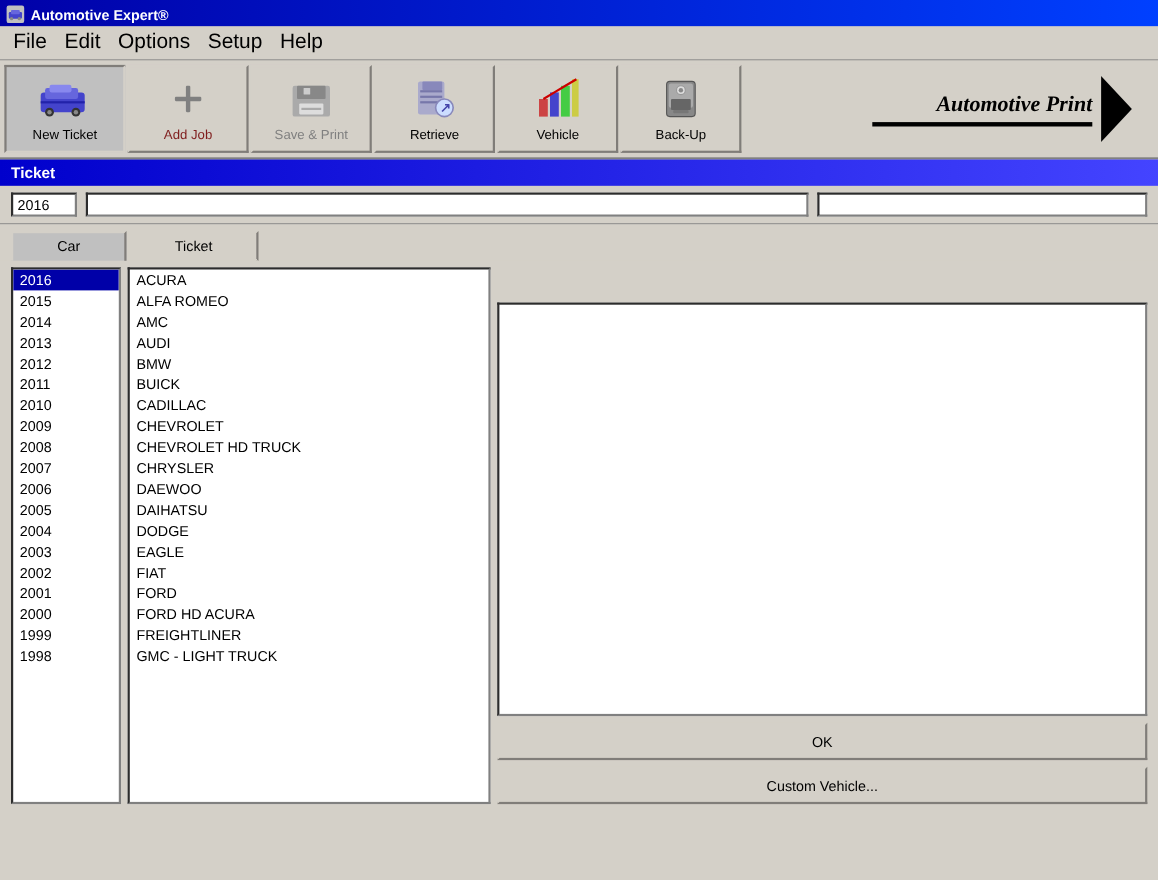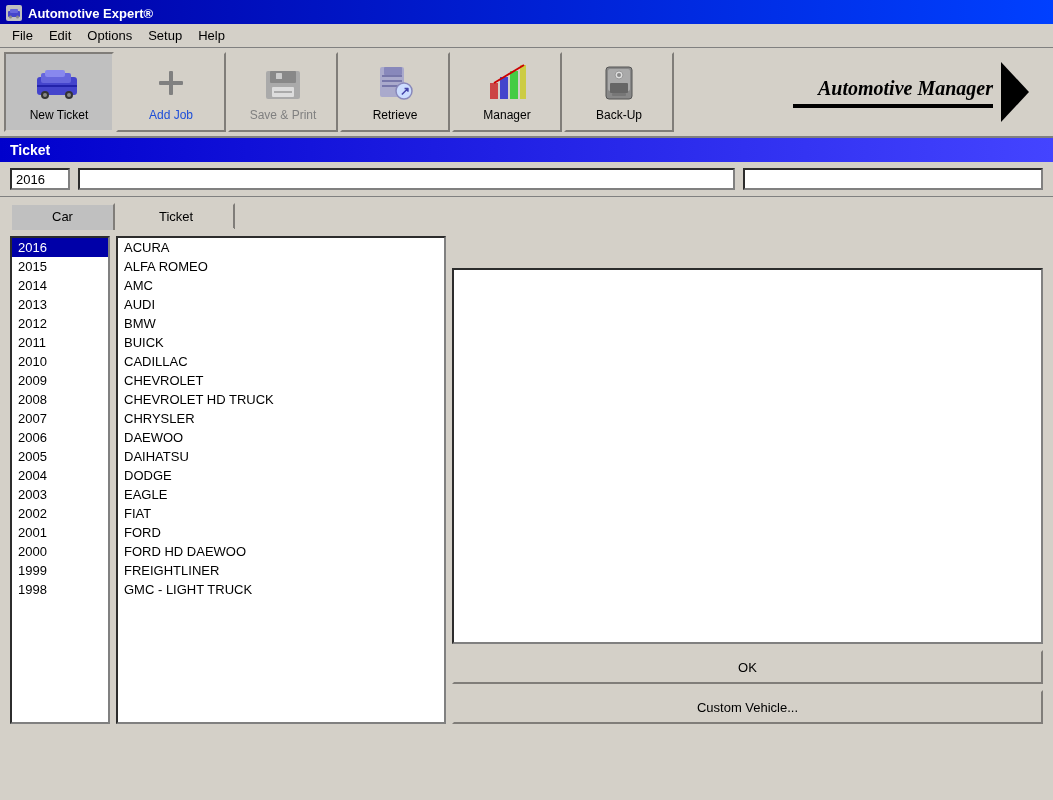--- a/index.html
+++ b/index.html
@@ -37,21 +37,21 @@
     .menu-bar {
       background: #d4d0c8;
       display: flex;
       gap: 0;
       padding: 2px 4px;
       border-bottom: 1px solid #808080;
     }
     .menu-item {
       padding: 2px 8px;
       cursor: pointer;
-      font-size: 13px;
+      font-size: 19px;
     }
 
     
     .toolbar {
       background: #d4d0c8;
       display: flex;
       align-items: stretch;
       padding: 4px;
       gap: 2px;
       border-bottom: 2px solid #808080;
@@ -300,21 +300,21 @@
     <span>New Ticket</span>
   </div>
 
   <div class="toolbar-btn disabled">
     <div class="toolbar-btn-icon">
       <svg width="40" height="40" viewBox="0 0 40 40">
         <rect x="8" y="18" width="24" height="4" fill="#808080" rx="1"></rect>
         <rect x="18" y="8" width="4" height="24" fill="#808080" rx="1"></rect>
       </svg>
     </div>
-    <span style="color:#1d4ed8">Add Job</span>
+    <span style="color:#7f1d1d">Add Job</span>
   </div>
 
   <div class="toolbar-btn disabled">
     <div class="toolbar-btn-icon">
       <svg width="42" height="40" viewBox="0 0 42 40">
         <rect x="4" y="8" width="34" height="28" rx="2" fill="#aaaaaa"></rect>
         <rect x="8" y="8" width="26" height="12" rx="1" fill="#888"></rect>
         <rect x="10" y="24" width="22" height="10" rx="1" fill="#ddd"></rect>
         <rect x="12" y="28" width="18" height="2" fill="#aaa"></rect>
         <rect x="14" y="10" width="6" height="6" rx="0.5" fill="#ccc"></rect>
@@ -341,40 +341,40 @@
   <div class="toolbar-btn">
     <div class="toolbar-btn-icon">
       <svg width="42" height="40" viewBox="0 0 42 40">
         <rect x="4" y="20" width="8" height="16" fill="#cc4444"></rect>
         <rect x="14" y="14" width="8" height="22" fill="#4444cc"></rect>
         <rect x="24" y="8" width="8" height="28" fill="#44cc44"></rect>
         <rect x="34" y="2" width="6" height="34" fill="#cccc44"></rect>
         <polyline points="8,20 18,14 28,8 38,2" stroke="#cc0000" stroke-width="2" fill="none"></polyline>
       </svg>
     </div>
-    <span>Manager</span>
+    <span>Vehicle</span>
   </div>
 
   <div class="toolbar-btn">
     <div class="toolbar-btn-icon">
       <svg width="42" height="40" viewBox="0 0 42 40">
         <rect x="8" y="4" width="26" height="32" rx="3" fill="#888" stroke="#555" stroke-width="1"></rect>
         <rect x="10" y="6" width="22" height="22" rx="2" fill="#aaa"></rect>
         <rect x="12" y="20" width="18" height="10" rx="1" fill="#666"></rect>
         <circle cx="21" cy="12" r="4" fill="#ddd" stroke="#999" stroke-width="1"></circle>
         <circle cx="21" cy="12" r="2" fill="#888"></circle>
         <rect x="14" y="30" width="14" height="3" rx="1" fill="#777"></rect>
       </svg>
     </div>
     <span>Back-Up</span>
   </div>
 
   <div class="app-brand">
     <div style="display:flex;flex-direction:column;align-items:flex-end">
-      <span class="brand-text" style="font-size:20px;font-weight:bold;font-style:italic;font-family:'Times New Roman',serif">Automotive Manager</span>
+      <span class="brand-text" style="font-size:20px;font-weight:bold;font-style:italic;font-family:'Times New Roman',serif">Automotive Print</span>
       <div style="width:200px;height:4px;background:#000;margin-top:4px"></div>
     </div>
     <div class="brand-arrow"></div>
   </div>
 </div>
 
 <div class="main-area">
 
   <div class="ticket-panel-title">Ticket</div>
 
@@ -430,21 +430,21 @@
           <div class="list-item">CADILLAC</div>
           <div class="list-item">CHEVROLET</div>
           <div class="list-item">CHEVROLET HD TRUCK</div>
           <div class="list-item">CHRYSLER</div>
           <div class="list-item">DAEWOO</div>
           <div class="list-item">DAIHATSU</div>
           <div class="list-item">DODGE</div>
           <div class="list-item">EAGLE</div>
           <div class="list-item">FIAT</div>
           <div class="list-item">FORD</div>
-          <div class="list-item">FORD HD DAEWOO</div>
+          <div class="list-item">FORD HD ACURA</div>
           <div class="list-item">FREIGHTLINER</div>
           <div class="list-item">GMC - LIGHT TRUCK</div>
         </div>
     </div>
 
     <div class="right-panel">
       <div class="model-list-box"></div>
       <button class="ok-button">OK</button>
       <button class="custom-vehicle-button">Custom Vehicle...</button>
     </div>

